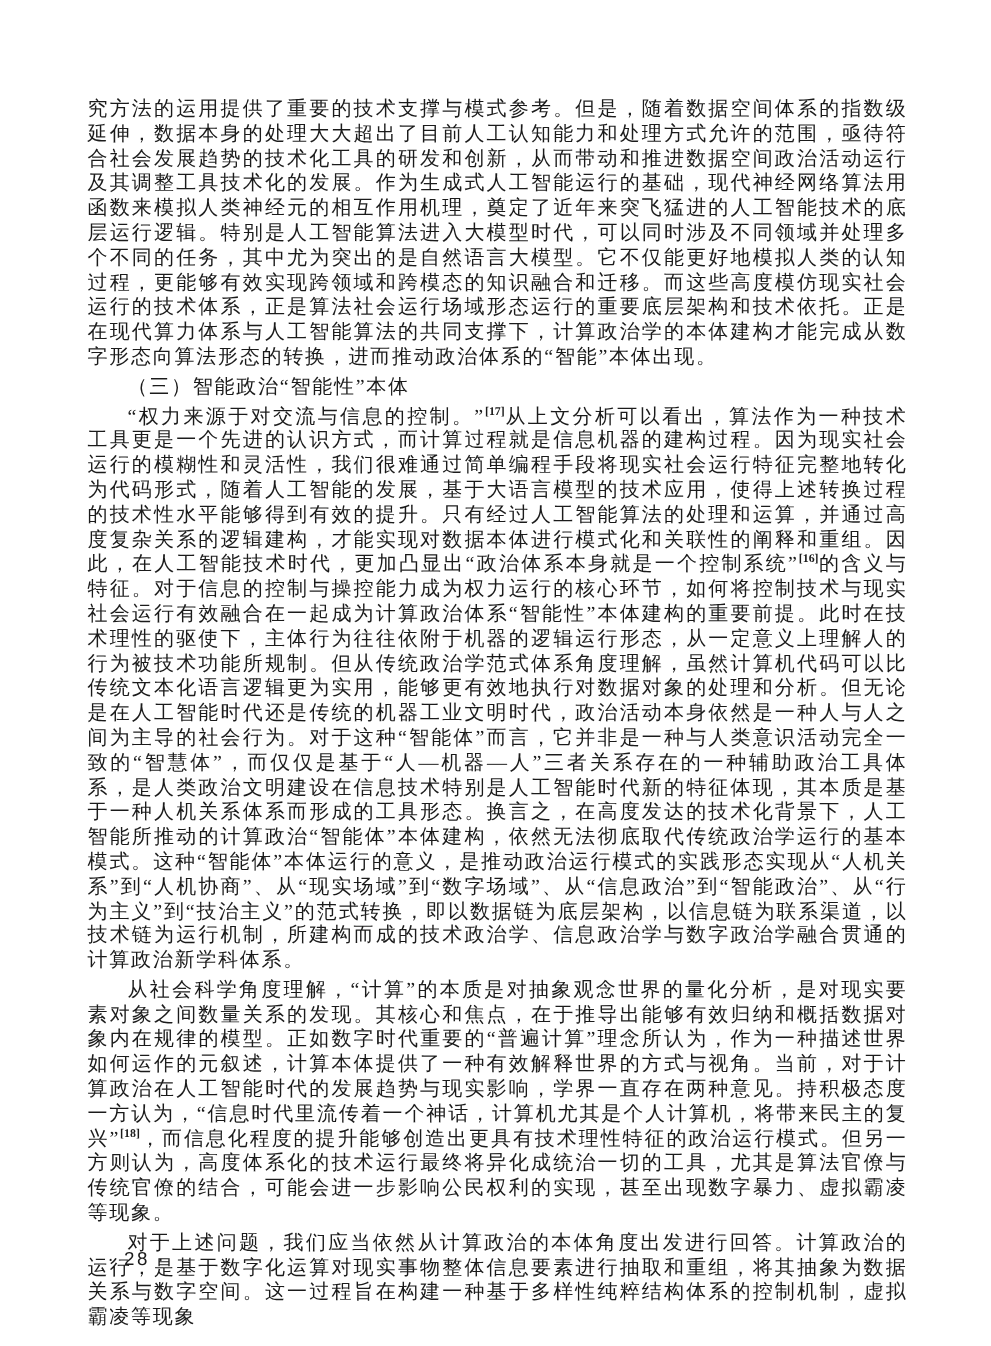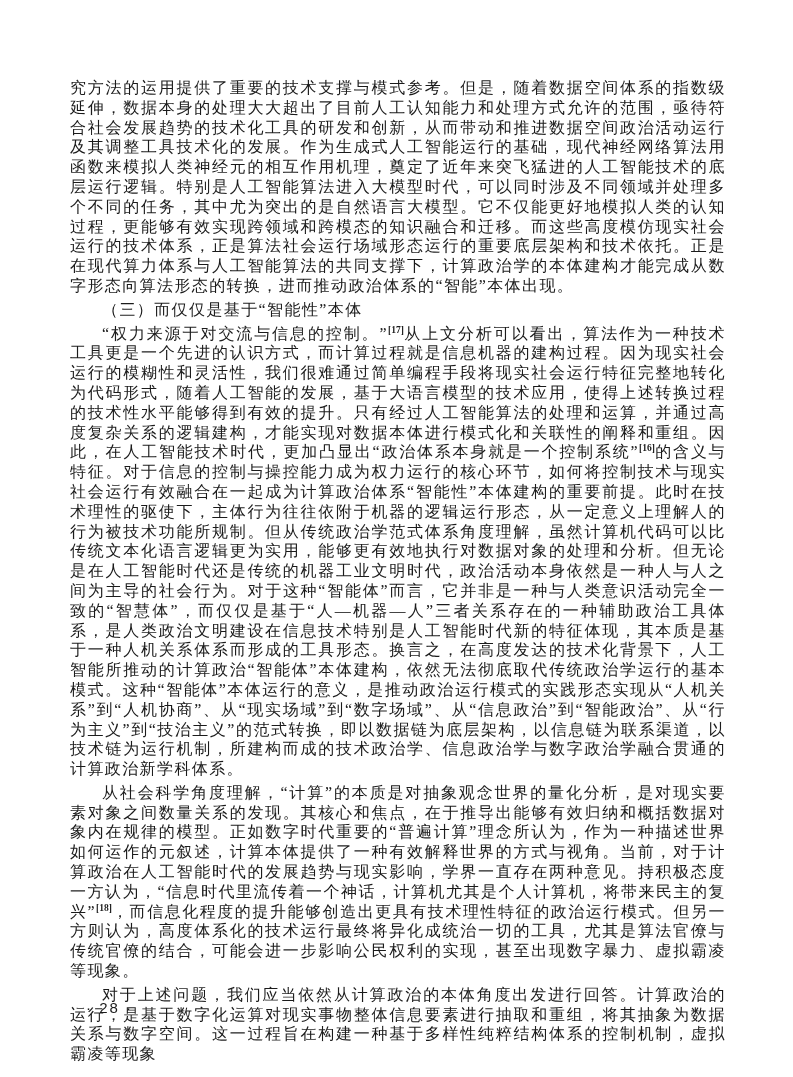--- a/index.html
+++ b/index.html
@@ -63,19 +63,19 @@
     color: #1b1b1b;
     font-family: Liberation Sans, sans-serif;
   }
 </style>
 </head>
 <body>
 
 <div class="journal-page">
   <div class="text-column">
       <p class="paragraph">究方法的运用提供了重要的技术支撑与模式参考。但是，随着数据空间体系的指数级延伸，数据本身的处理大大超出了目前人工认知能力和处理方式允许的范围，亟待符合社会发展趋势的技术化工具的研发和创新，从而带动和推进数据空间政治活动运行及其调整工具技术化的发展。作为生成式人工智能运行的基础，现代神经网络算法用函数来模拟人类神经元的相互作用机理，奠定了近年来突飞猛进的人工智能技术的底层运行逻辑。特别是人工智能算法进入大模型时代，可以同时涉及不同领域并处理多个不同的任务，其中尤为突出的是自然语言大模型。它不仅能更好地模拟人类的认知过程，更能够有效实现跨领域和跨模态的知识融合和迁移。而这些高度模仿现实社会运行的技术体系，正是算法社会运行场域形态运行的重要底层架构和技术依托。正是在现代算力体系与人工智能算法的共同支撑下，计算政治学的本体建构才能完成从数字形态向算法形态的转换，进而推动政治体系的“智能”本体出现。</p>
-      <p class="subheading indent">（三）而仅仅是基于“智能性”本体</p>
+      <p class="subheading indent">（三）智能政治“智能性”本体</p>
       <p class="paragraph indent">“权力来源于对交流与信息的控制。”<sup class="fnref">[17]</sup>从上文分析可以看出，算法作为一种技术工具更是一个先进的认识方式，而计算过程就是信息机器的建构过程。因为现实社会运行的模糊性和灵活性，我们很难通过简单编程手段将现实社会运行特征完整地转化为代码形式，随着人工智能的发展，基于大语言模型的技术应用，使得上述转换过程的技术性水平能够得到有效的提升。只有经过人工智能算法的处理和运算，并通过高度复杂关系的逻辑建构，才能实现对数据本体进行模式化和关联性的阐释和重组。因此，在人工智能技术时代，更加凸显出“政治体系本身就是一个控制系统”<sup class="fnref">[16]</sup>的含义与特征。对于信息的控制与操控能力成为权力运行的核心环节，如何将控制技术与现实社会运行有效融合在一起成为计算政治体系“智能性”本体建构的重要前提。此时在技术理性的驱使下，主体行为往往依附于机器的逻辑运行形态，从一定意义上理解人的行为被技术功能所规制。但从传统政治学范式体系角度理解，虽然计算机代码可以比传统文本化语言逻辑更为实用，能够更有效地执行对数据对象的处理和分析。但无论是在人工智能时代还是传统的机器工业文明时代，政治活动本身依然是一种人与人之间为主导的社会行为。对于这种“智能体”而言，它并非是一种与人类意识活动完全一致的“智慧体”，而仅仅是基于“人—机器—人”三者关系存在的一种辅助政治工具体系，是人类政治文明建设在信息技术特别是人工智能时代新的特征体现，其本质是基于一种人机关系体系而形成的工具形态。换言之，在高度发达的技术化背景下，人工智能所推动的计算政治“智能体”本体建构，依然无法彻底取代传统政治学运行的基本模式。这种“智能体”本体运行的意义，是推动政治运行模式的实践形态实现从“人机关系”到“人机协商”、从“现实场域”到“数字场域”、从“信息政治”到“智能政治”、从“行为主义”到“技治主义”的范式转换，即以数据链为底层架构，以信息链为联系渠道，以技术链为运行机制，所建构而成的技术政治学、信息政治学与数字政治学融合贯通的计算政治新学科体系。</p>
       <p class="paragraph indent">从社会科学角度理解，“计算”的本质是对抽象观念世界的量化分析，是对现实要素对象之间数量关系的发现。其核心和焦点，在于推导出能够有效归纳和概括数据对象内在规律的模型。正如数字时代重要的“普遍计算”理念所认为，作为一种描述世界如何运作的元叙述，计算本体提供了一种有效解释世界的方式与视角。当前，对于计算政治在人工智能时代的发展趋势与现实影响，学界一直存在两种意见。持积极态度一方认为，“信息时代里流传着一个神话，计算机尤其是个人计算机，将带来民主的复兴”<sup class="fnref">[18]</sup>，而信息化程度的提升能够创造出更具有技术理性特征的政治运行模式。但另一方则认为，高度体系化的技术运行最终将异化成统治一切的工具，尤其是算法官僚与传统官僚的结合，可能会进一步影响公民权利的实现，甚至出现数字暴力、虚拟霸凌等现象。</p>
       <p class="paragraph indent">对于上述问题，我们应当依然从计算政治的本体角度出发进行回答。计算政治的运行，是基于数字化运算对现实事物整体信息要素进行抽取和重组，将其抽象为数据关系与数字空间。这一过程旨在构建一种基于多样性纯粹结构体系的控制机制，虚拟霸凌等现象</p>
     </div>
   <div class="page-number">· 28 ·</div>
 </div>
 
 </body></html>

